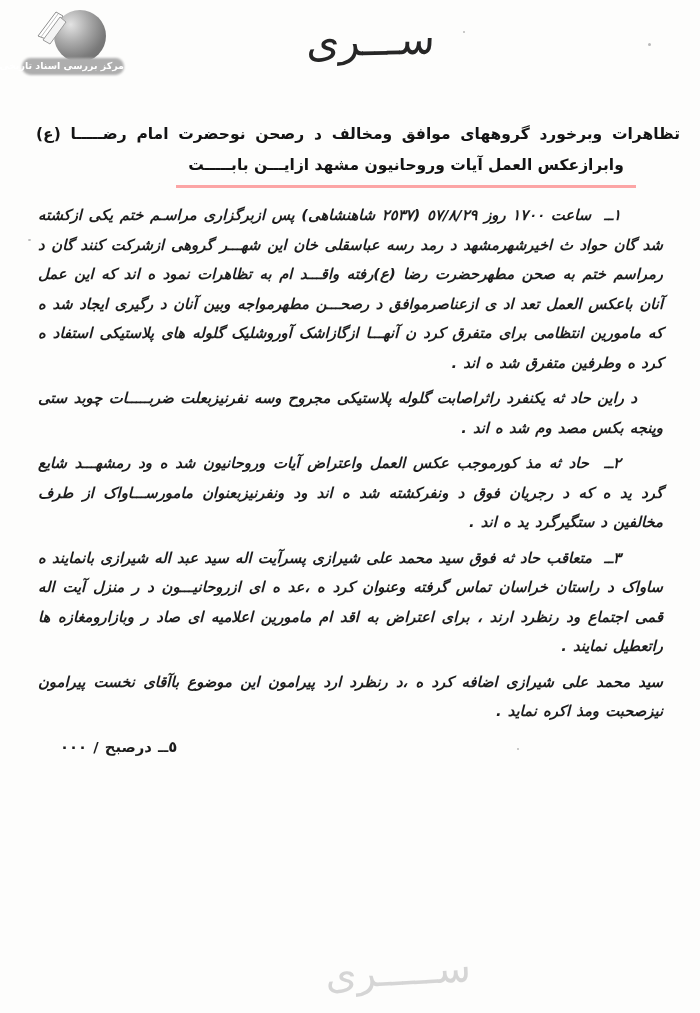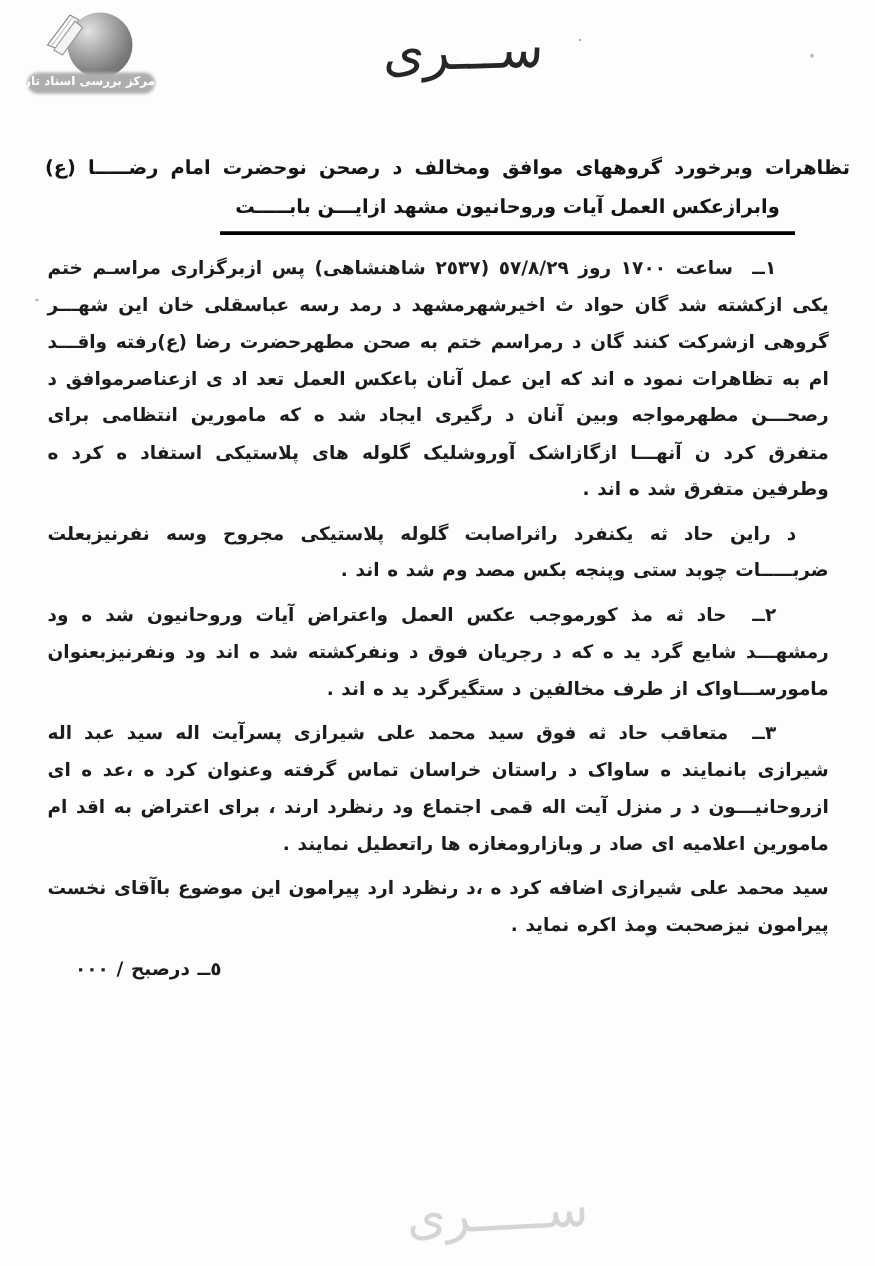--- a/index.html
+++ b/index.html
@@ -41,29 +41,29 @@
   }
   
   .doc-title{
     position:absolute;right:20px;left:36px;top:119px;
     color:#141414;font-weight:bold;font-size:15.5px;
   }
   .doc-title .t1{text-align:justify;text-align-last:justify;line-height:31px;}
   .doc-title .t2wrap{text-align:center;margin-top:3px;}
   .doc-title .t2{
     display:inline-block;transform:translateX(48px);
-    padding:0 12px 8px;border-bottom:3px solid #000000;line-height:24px;
+    padding:0 12px 8px;border-bottom:3px solid #fca5a5;line-height:24px;
   }
   
   .body-text{
     position:absolute;right:37px;left:38px;top:200px;
     font-size:14.8px;line-height:29.5px;color:#1c1c1c;font-weight:bold;
     text-align:justify;text-align-last:right;word-spacing:1px;
   }
-  .body-text p{margin:0 0 6px;text-indent:42px;}
+  .body-text p{margin:0 0 6px;text-indent:42px;font-style:italic;}
   .body-text p.ind-md{text-indent:26px;}
   .body-text p.ind-sm{text-indent:10px;}
   .body-text p.ind-none{text-indent:0;}
   .body-text p.gap-top{margin-top:5px;}
   .footer-line{
     text-align:left;text-align-last:left;padding-left:22px;
     font-weight:bold;
   }
   
   .speck{position:absolute;background:#b9b9b9;border-radius:50%;}

